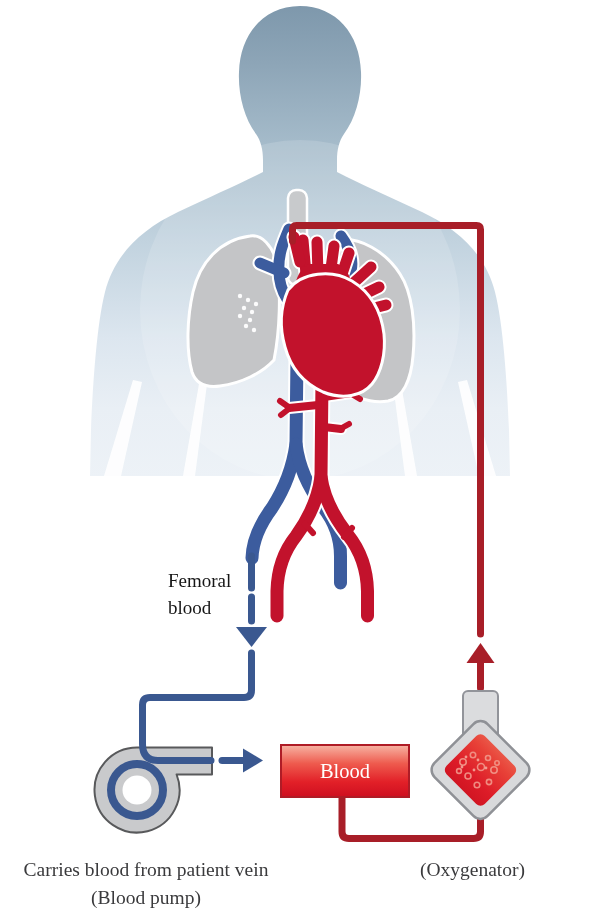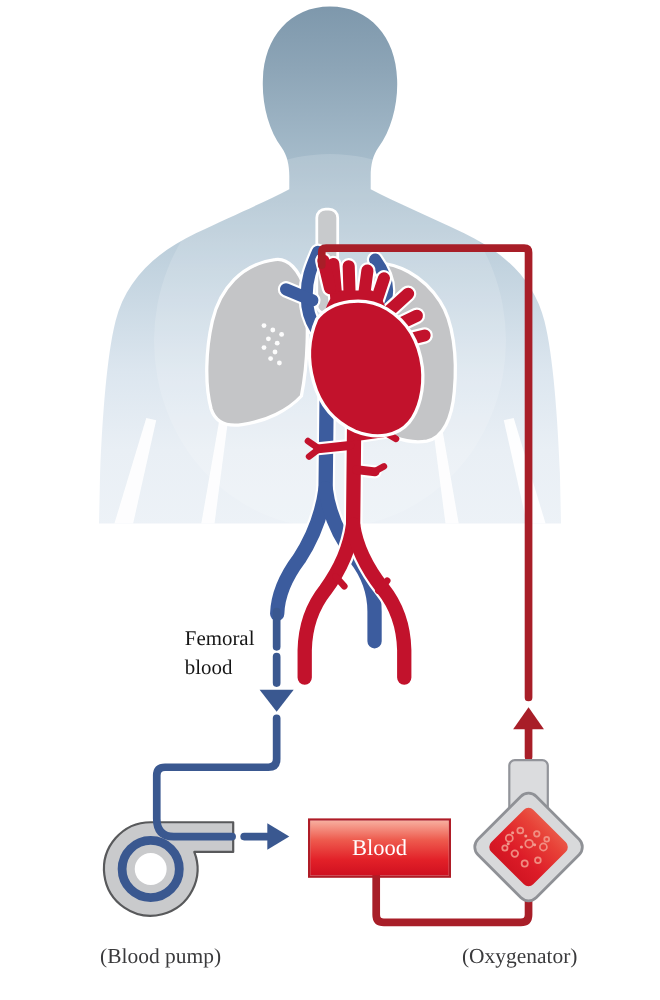--- a/index.html
+++ b/index.html
@@ -228,20 +228,21 @@
   <div class="lbl" id="femoral-label">
     <span>Femoral</span>
     <span>blood</span>
   </div>
 
   <div id="blood-box">
     <span>Blood</span>
   </div>
 
   <div class="lbl caption" id="pump-caption">
+    <span>Carries blood from patient vein</span>
     <span>(Blood pump)</span>
   </div>
 
   <div class="lbl caption" id="oxy-caption">
     <span>(Oxygenator)</span>
   </div>
 
 </div>
 
 </body></html>

